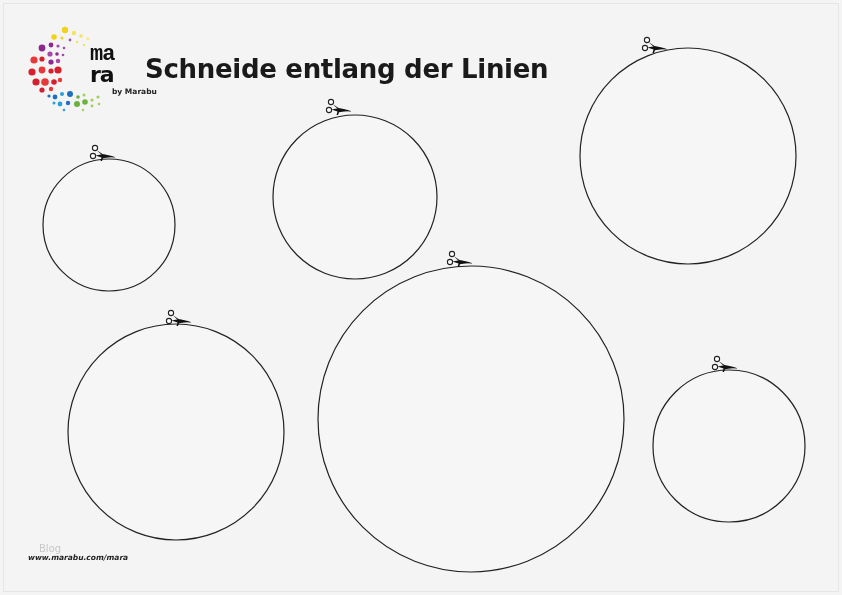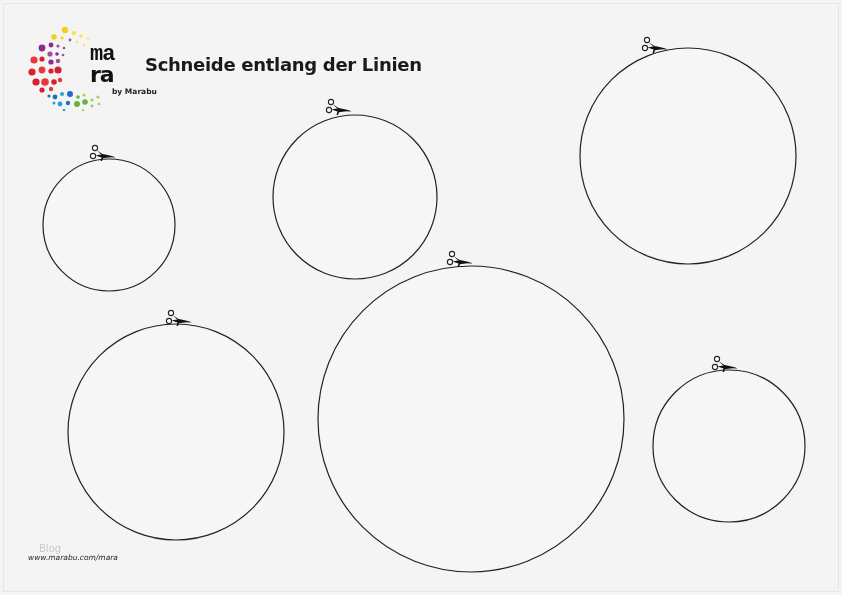--- a/index.html
+++ b/index.html
@@ -21,28 +21,28 @@
   }
   .logo-ma { top: 22px; font-family: Liberation Mono, monospace; }
   .logo-ra { top: 42px; text-align: center; }
   .logo-by {
     position: absolute; left: 88px; top: 63px; font-size: 7.5px; font-weight: bold; color: #222;
     font-family: "DejaVu Sans", sans-serif; white-space: nowrap;
   }
   .title {
     position: absolute; left: 145px; top: 54px;
     font-family: "DejaVu Sans", sans-serif; font-weight: bold;
-    font-size: 18px; color: #1a1a1a; letter-spacing: -0.3px; white-space: nowrap;
+    font-size: 26px; color: #1a1a1a; letter-spacing: -0.3px; white-space: nowrap;
   }
   .blog {
     position: absolute; left: 39px; top: 543px; font-size: 10px; color: #c8c8c8;
     font-family: "DejaVu Sans", sans-serif;
   }
   .url {
-    position: absolute; left: 28px; top: 553px; font-size: 7.5px; font-weight: normal; color: #222;
+    position: absolute; left: 28px; top: 553px; font-size: 7.5px; font-weight: bold; color: #222;
     font-family: "DejaVu Sans", sans-serif; font-style: italic;
   }
   svg.circles { position: absolute; left: 0; top: 0; }
 </style>
 </head>
 <body>
 
 <div class="page-border"></div>
 
 <div class="logo">

